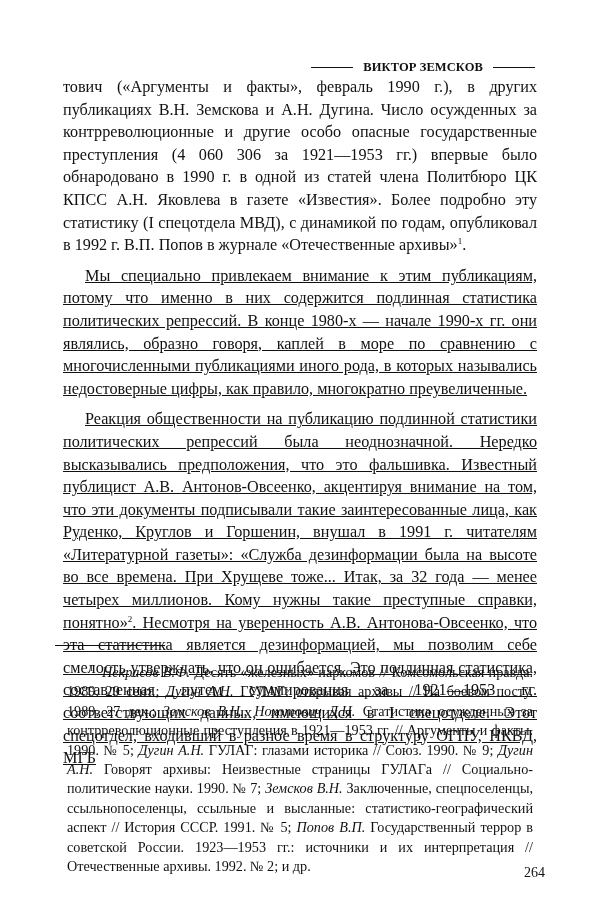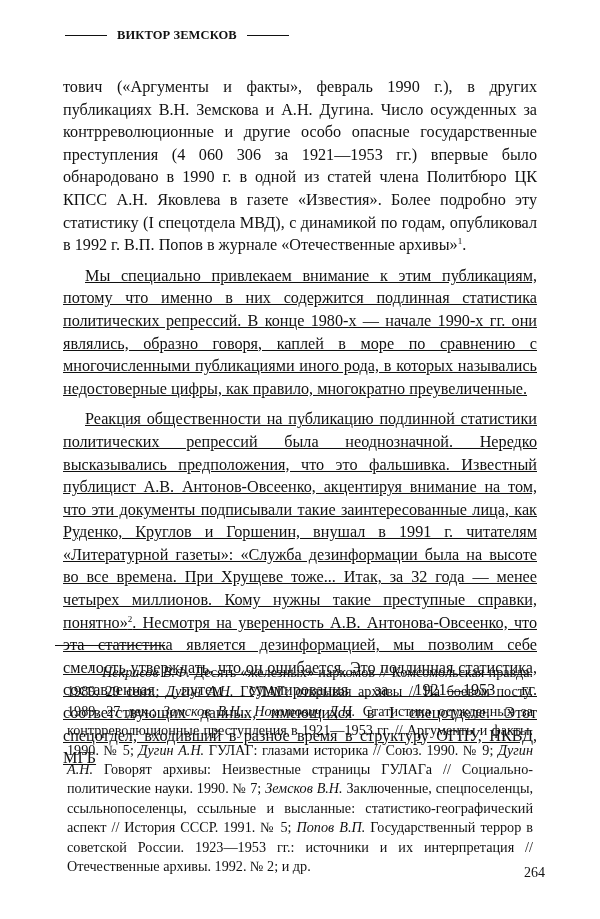--- a/index.html
+++ b/index.html
@@ -2,22 +2,22 @@
 <html><head>
 <meta charset="utf-8">
 <style>
   html, body { margin: 0; padding: 0; }
   body {
     width: 600px; height: 919px; background: #ffffff; color: #111111;
     font-family: "Liberation Serif", serif; position: relative; overflow: hidden;
   }
   .page { position: absolute; left: 55px; top: 0; width: 490px; }
   .running-head {
-    position: absolute; top: 28px; left: 0; width: 490px;
-    display: flex; justify-content: flex-start; align-items: center;
+    position: absolute; top: 60px; left: 0; width: 490px;
+    display: flex; justify-content: flex-end; align-items: center;
     font-size: 12.5px; font-weight: bold; letter-spacing: 0.1px;
   }
   .running-head .rule { display: inline-block; width: 42px; height: 1px; background: #111; margin: 0 10px; }
   .body-text { position: absolute; top: 68px; left: 0; width: 490px; font-size: 16.2px; line-height: 22.6px; }
   .body-text p { margin: 8px; text-align: justify; text-align-last: left; hyphens: manual; }
   .body-text p.indent { text-indent: 22px; text-decoration: underline; }
   sup { font-size: 9px; line-height: 0; vertical-align: super; }
   .fn-rule { position: absolute; top: 645px; left: 0; width: 110px; height: 1px; background: #111; }
   .footnotes { position: absolute; top: 651px; left: 0; width: 490px; font-size: 14.2px; line-height: 19.4px; }
   .footnotes p { margin: 12px; text-align: justify; text-align-last: left; text-indent: 22px; }

